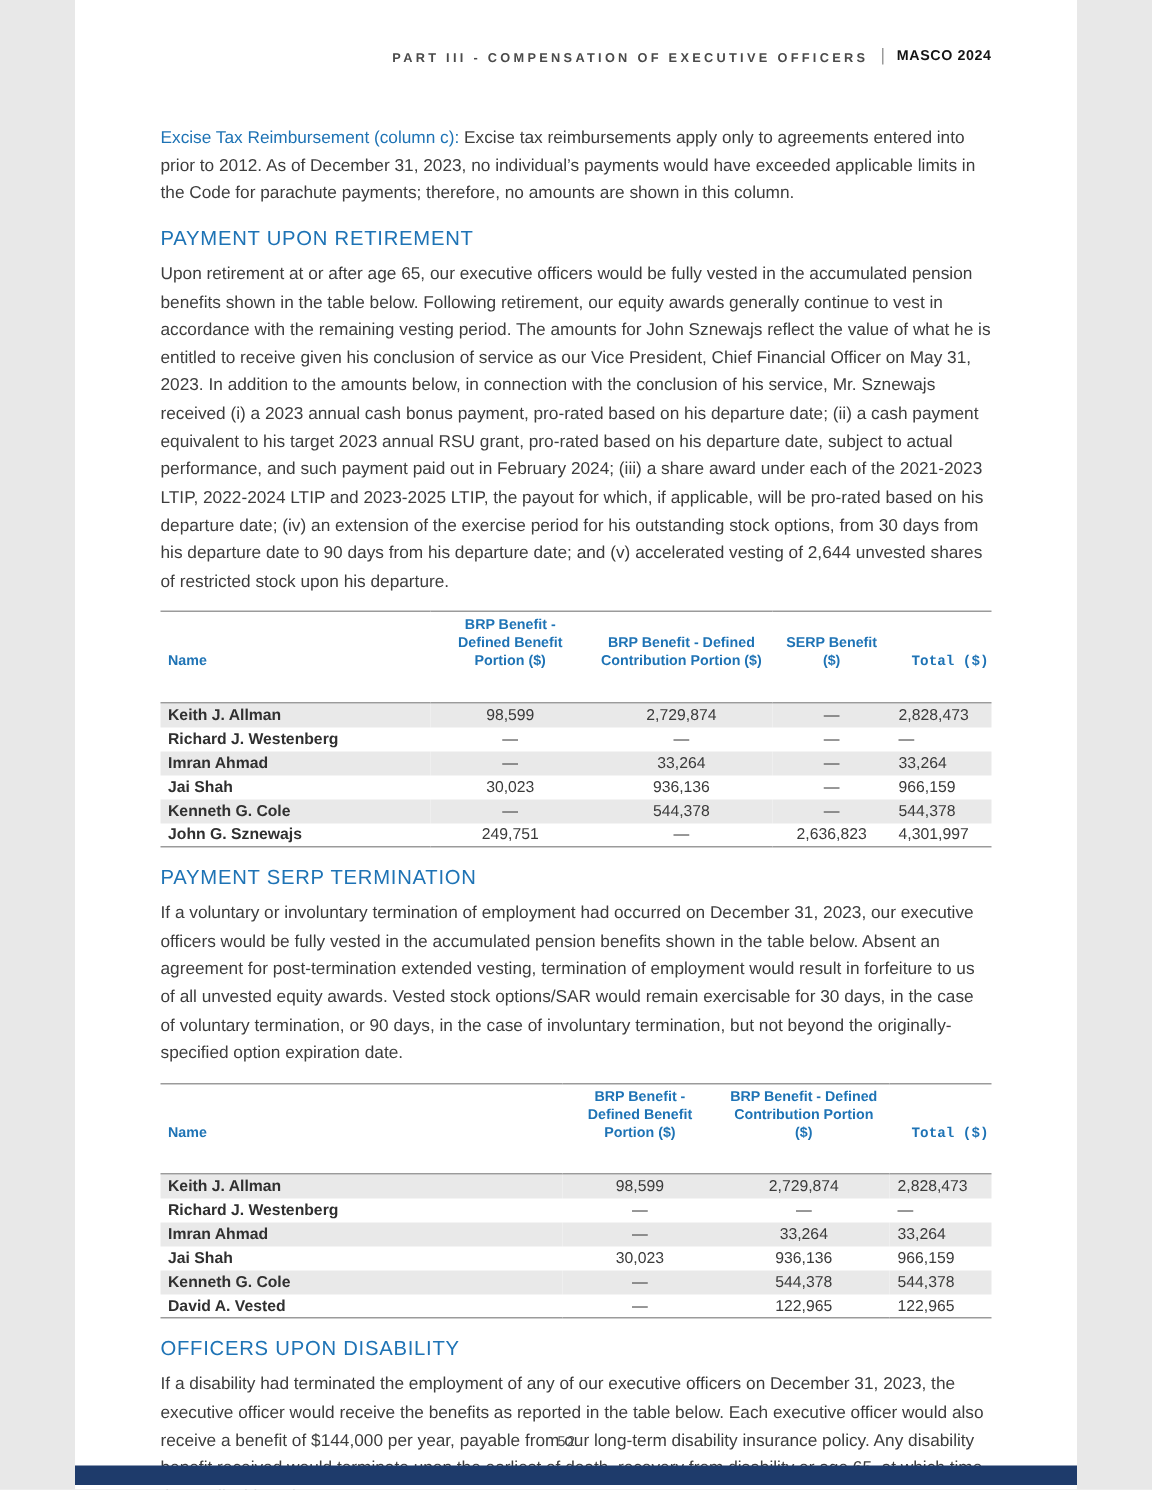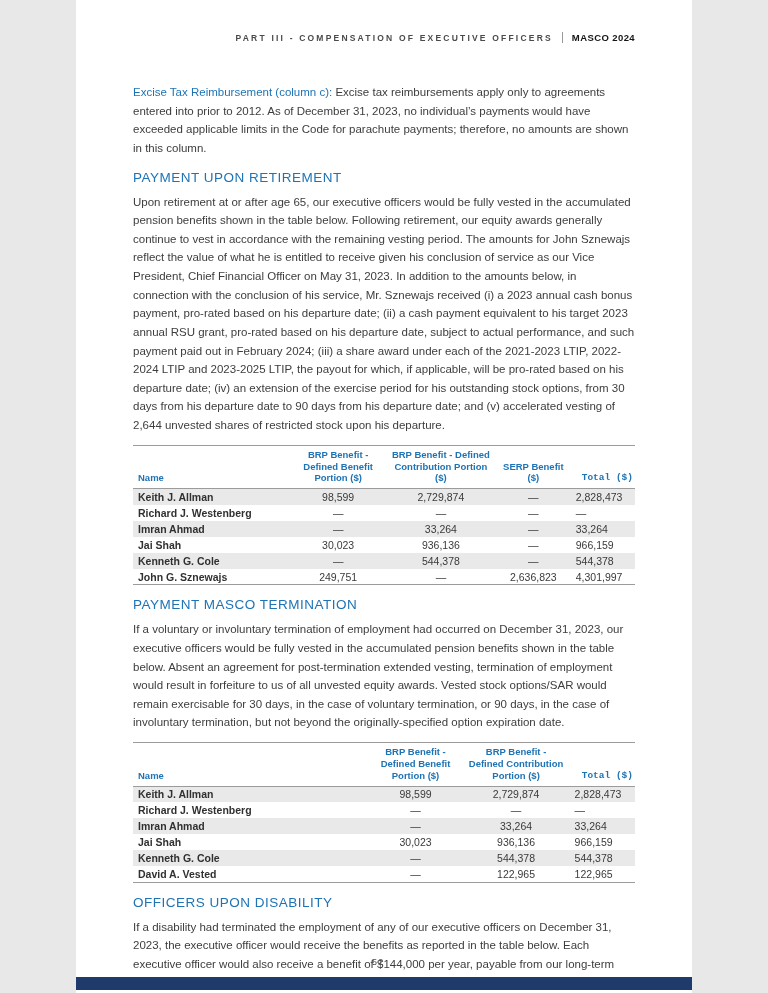--- a/index.html
+++ b/index.html
@@ -1,18 +1,18 @@
 <!DOCTYPE html>
 <html><head>
 <meta charset="utf-8">
 <style>
   * { margin:0; padding:0; box-sizing:border-box; }
   html,body { background:#e8e8e8; }
   .page {
-    width:616px; height:993px; margin:0 auto; position:relative;
+    width:668px; height:993px; margin:0 auto; position:relative;
     background:#ffffff; overflow:hidden;
     font-family:"Liberation Sans", sans-serif; color:#3d3d3d;
   }
   .content { padding:32px 57px 0 57px; }
 
   
   .doc-header {
     display:flex; justify-content:flex-end; align-items:center; gap:9px;
     margin-bottom:40px;
   }
@@ -28,21 +28,21 @@
   .lead { color:#1e73b5; }
 
   h2.sec {
     color:#1e73b5; font-size:13.5px; font-weight:normal; letter-spacing:0.5px;
     margin:12px 0 8px 0;
   }
 
   table { width:100%; border-collapse:collapse; margin:8px 0 4px 0; font-size:10.5px; }
   thead th {
     color:#1e73b5; font-weight:bold; font-size:9.5px; line-height:1.25;
-    vertical-align:bottom; text-align:center; padding:3px 5px 4px 5px;
+    vertical-align:bottom; text-align:center; padding:3px 5px 21px 5px;
     border-top:1px solid #9b9b9b; border-bottom:1px solid #9b9b9b;
   }
   thead th:first-child { text-align:left; }
   thead th:last-child  { text-align:right; padding-right:2px;font-family:Liberation Mono, monospace; }
   tbody td {
     padding:0 5px; text-align:center; color:#3a3a3a; height:16px;
   }
   tbody td:first-child { text-align:left; font-weight:bold; color:#303030; }
   tbody td:last-child  { text-align:left; padding-right:2px; }
   tbody tr:nth-child(odd) { background:#e9e9e9; }
@@ -135,21 +135,21 @@
           <tr>
             <td>John G. Sznewajs</td>
             <td>249,751</td>
             <td>—</td>
             <td>2,636,823</td>
             <td>4,301,997</td>
           </tr>
         </tbody>
     </table>
 
-    <h2 class="sec">PAYMENT MASCO TERMINATION</h2>
+    <h2 class="sec">PAYMENT SERP TERMINATION</h2>
     <p class="body">If a voluntary or involuntary termination of employment had occurred on December 31, 2023, our executive officers would be fully vested in the accumulated pension benefits shown in the table below. Absent an agreement for post-termination extended vesting, termination of employment would result in forfeiture to us of all unvested equity awards. Vested stock options/SAR would remain exercisable for 30 days, in the case of voluntary termination, or 90 days, in the case of involuntary termination, but not beyond the originally-specified option expiration date.</p>
 
     <table class="t4">
       <thead>
         <tr>
             <th>Name</th>
             <th>BRP Benefit - Defined Benefit Portion ($)</th>
             <th>BRP Benefit - Defined Contribution Portion ($)</th>
             <th>Total ($)</th>
           </tr>

